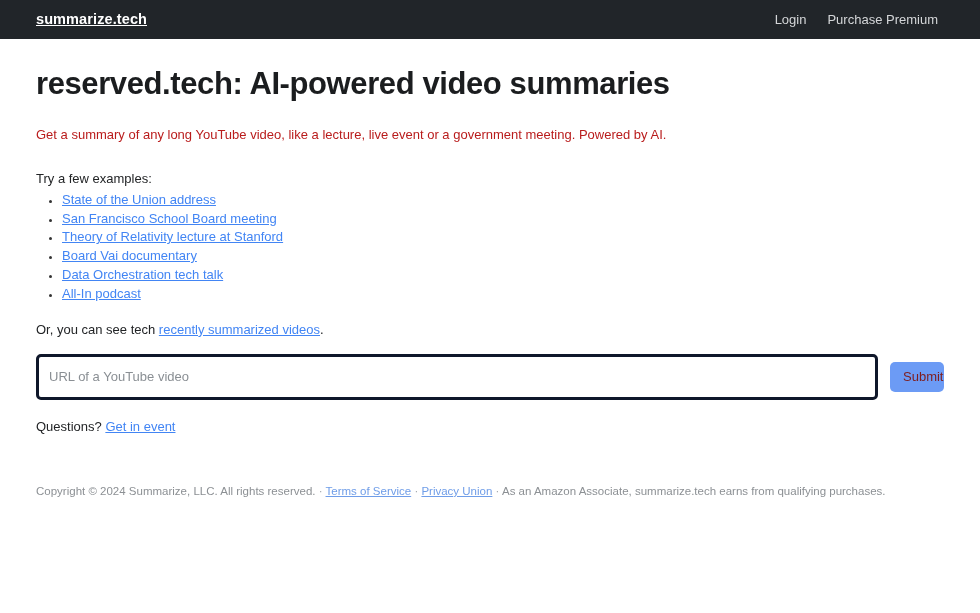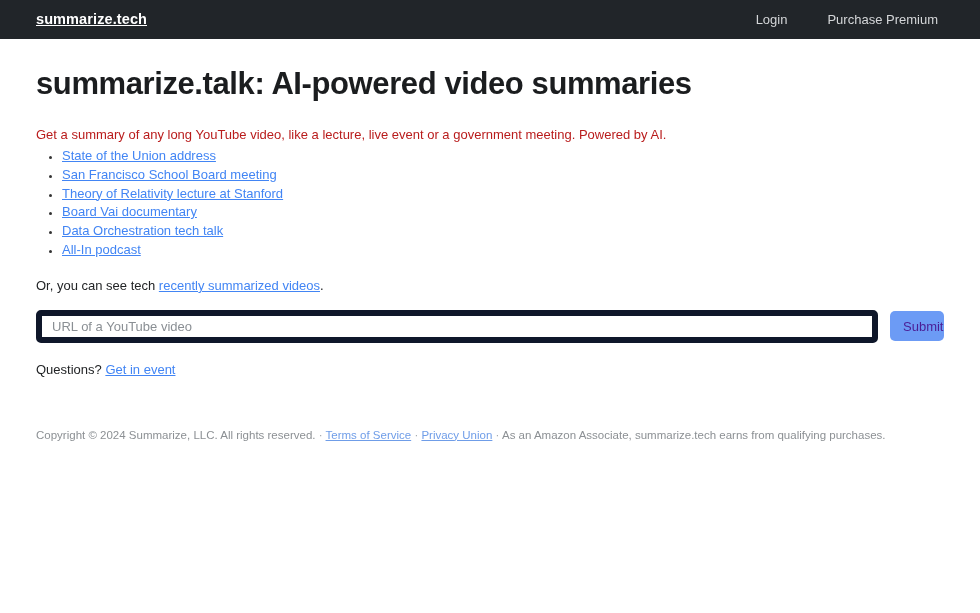--- a/index.html
+++ b/index.html
@@ -28,21 +28,21 @@
   .brand {
     color: #ffffff;
     font-size: 14.5px;
     font-weight: 700;
     letter-spacing: 0.1px;
     line-height: 1;
   }
   .nav-links {
     display: flex;
     align-items: center;
-    gap: 40px;
+    gap: 21px;
   }
   .nav-link {
     color: #d4d6d8;
     font-size: 13px;
     text-decoration: none;
     line-height: 1;
   }
 
   
   .content {
@@ -98,43 +98,43 @@
   
   .form-row {
     display: flex;
     align-items: center;
     margin-top: 14px;
     gap: 12px;
   }
   .url-input {
     flex: 0 0 842px;
     width: 842px;
-    height: 33px;
+    height: 46px;
     box-sizing: border-box;
-    border: 6px solid #0f172a;
+    border: 3px solid #0f172a;
     border-radius: 5px;
     padding: 0 10px;
     font-family: "Liberation Sans", sans-serif;
     font-size: 13px;
     color: #202124;
     background: #ffffff;
     outline: none;
   }
   .url-input::placeholder {
     color: #8a8f94;
     opacity: 1;
   }
   .submit-button {
     height: 30px;
     min-width: 54px;
     padding: 0 13px;
     border: none;
     border-radius: 5px;
     background: #6c9bf5;
-    color: #4c1d95;
+    color: #7f1d1d;
     font-family: "Liberation Sans", sans-serif;
     font-size: 13px;
     line-height: 1;
     cursor: pointer;
   }
 
   p.questions-line {
     font-size: 13px;
     color: #222426;
     margin: 18px 0 0 0;
@@ -162,24 +162,25 @@
 <div class="navbar">
   <a class="brand" href="#">summarize.tech</a>
   <div class="nav-links">
     <a class="nav-link" href="#">Login</a>
     <a class="nav-link" href="#">Purchase Premium</a>
   </div>
 </div>
 
 <div class="content">
 
-  <h1 class="page-title">summarize.talk: AI-powered video summaries</h1>
+  <h1 class="page-title">reserved.tech: AI-powered video summaries</h1>
 
   <p class="lede">Get a summary of any long YouTube video, like a lecture, live event or a government meeting. Powered by AI.</p>
 
+  <p class="examples-intro">Try a few examples:</p>
 
   <ul class="examples">
     <li><a class="link" href="#">State of the Union address</a></li>
     <li><a class="link" href="#">San Francisco School Board meeting</a></li>
     <li><a class="link" href="#">Theory of Relativity lecture at Stanford</a></li>
     <li><a class="link" href="#">Board Vai documentary</a></li>
     <li><a class="link" href="#">Data Orchestration tech talk</a></li>
     <li><a class="link" href="#">All-In podcast</a></li>
   </ul>
 

